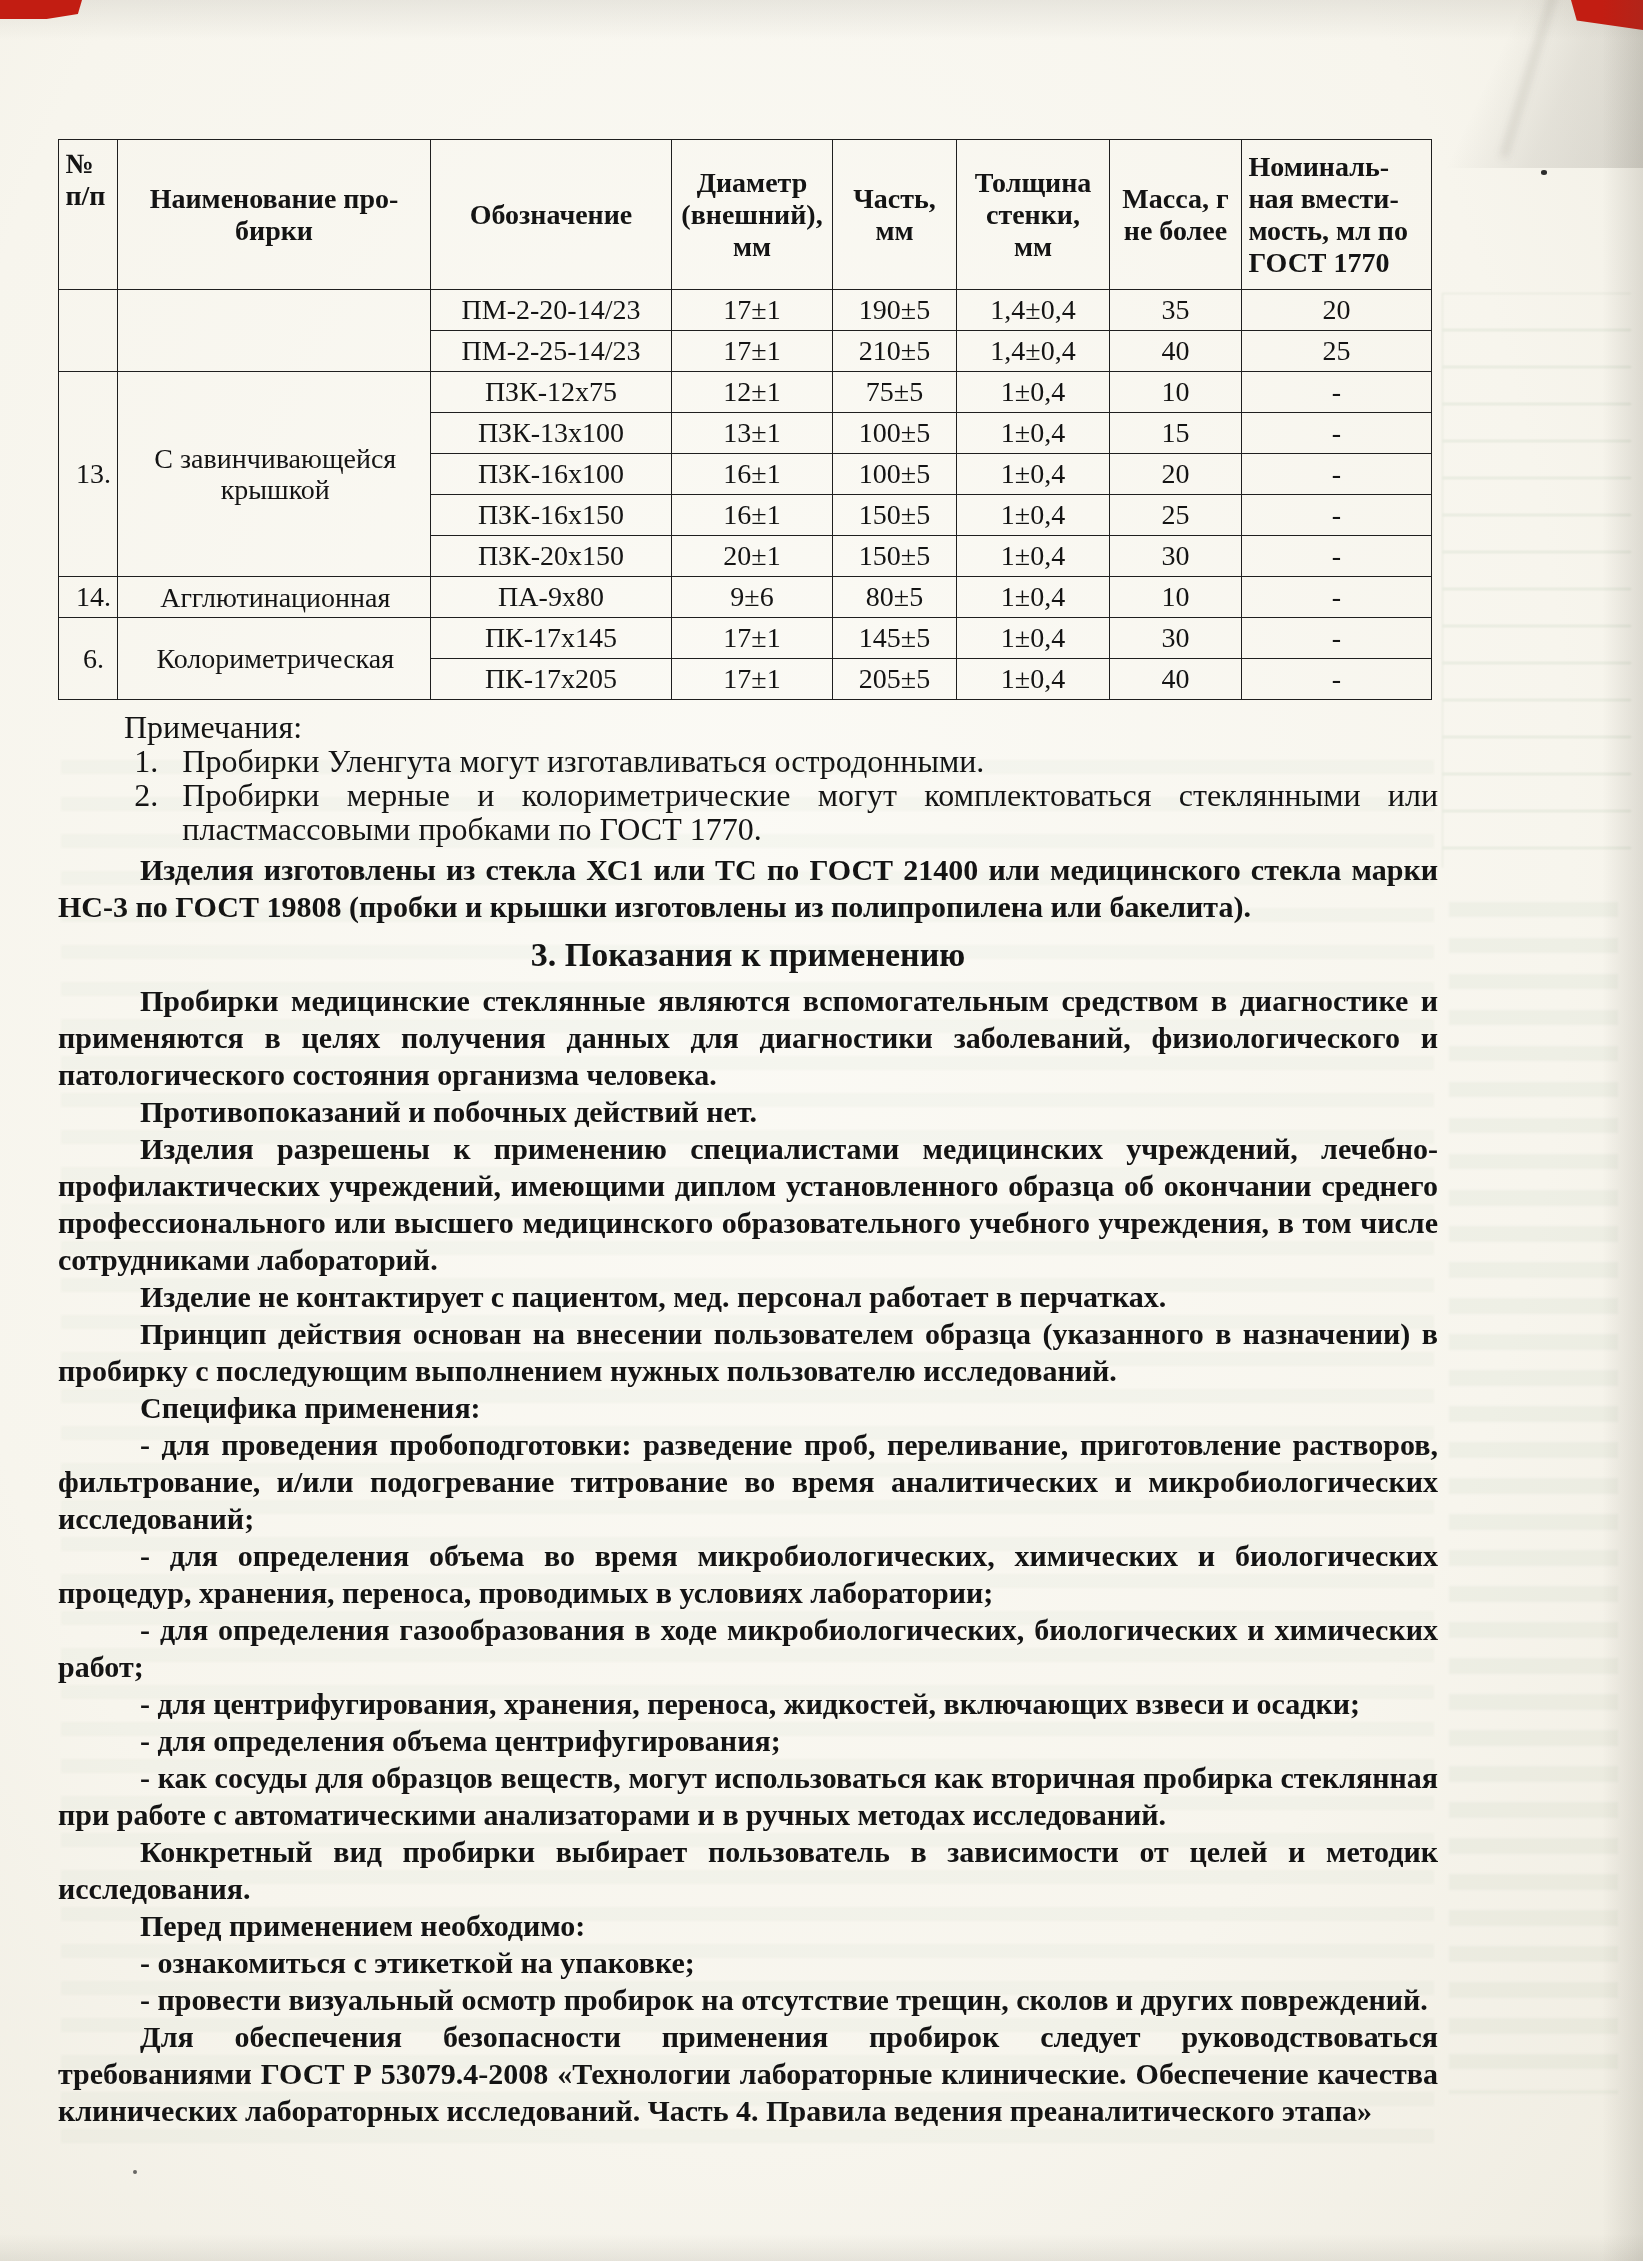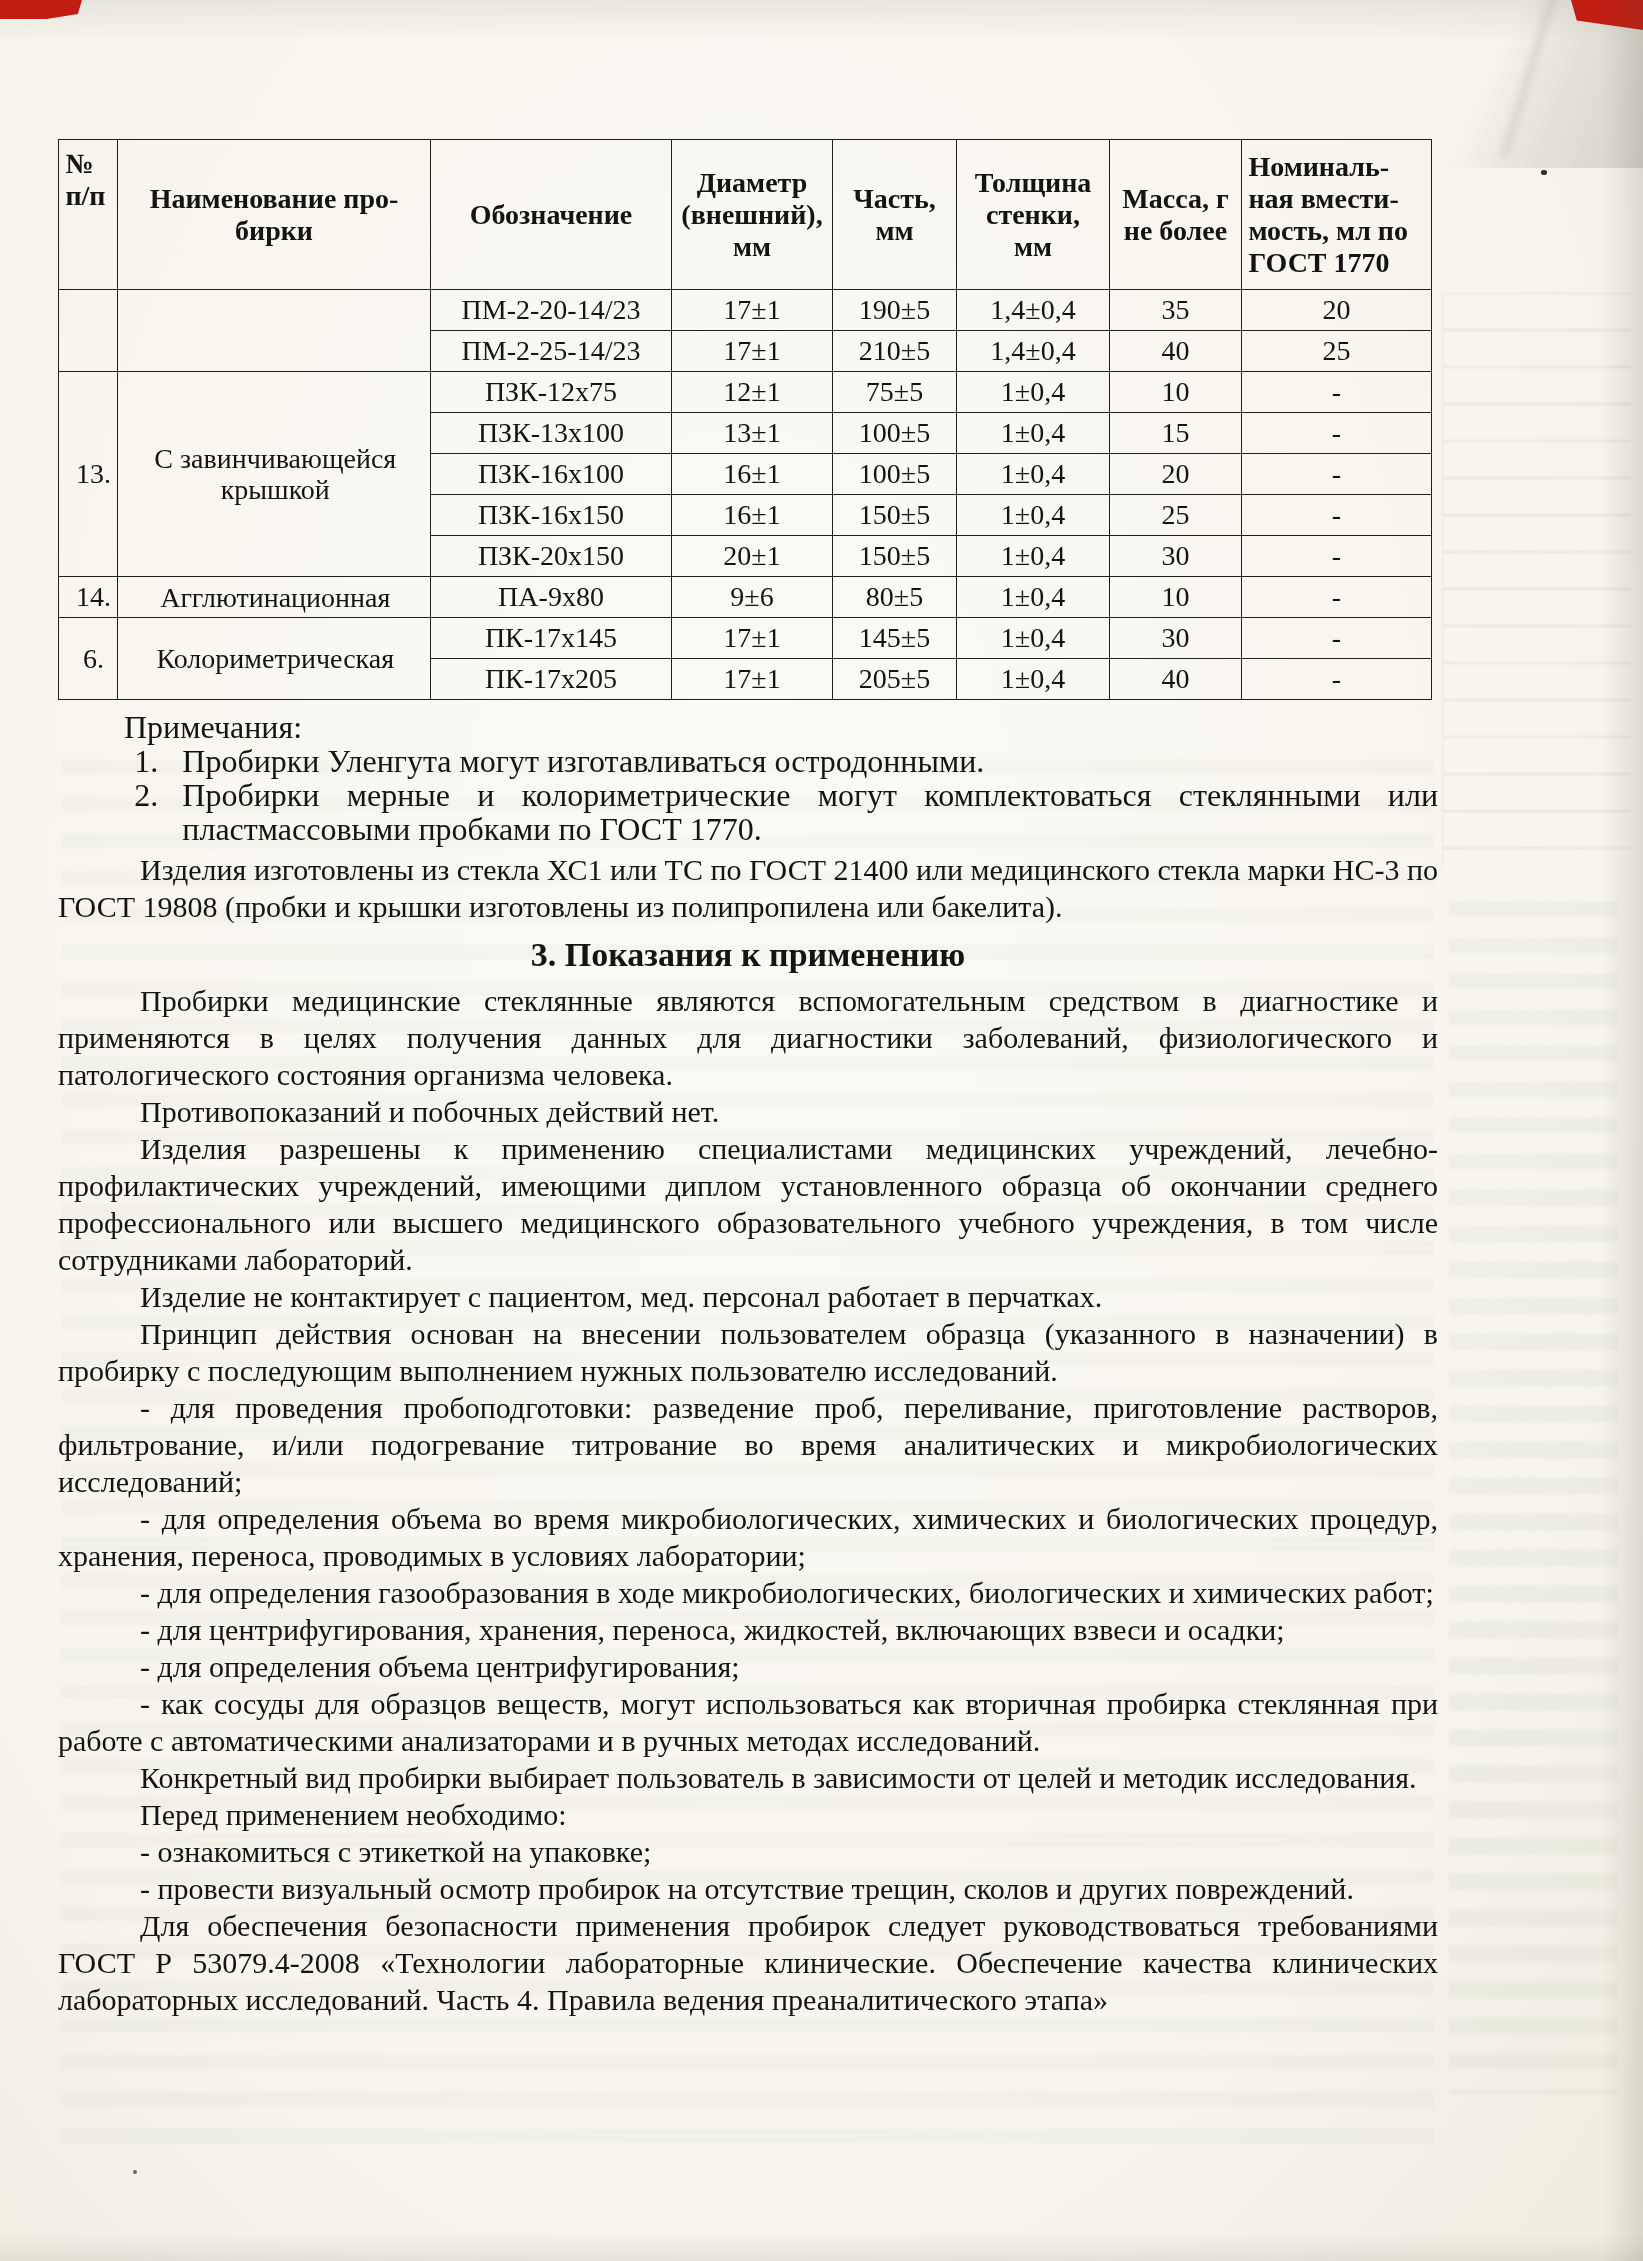--- a/index.html
+++ b/index.html
@@ -71,21 +71,21 @@
     padding:1.3px 5.2px;
   }
   table.spec td.c-num{text-align:center;padding-left:16px;}
   table.spec td.c-name{text-align:center;padding-left:7.7px;line-height:31px;}
   .notes{margin:10.3px 0 5.2px 66px;font-size:32px;line-height:34px;}
   .notes-title{margin:0;}
   .note-item{display:flex;margin-left:10.3px;}
   .note-num{width:48px;flex:none;}
   .note-text{flex:1;text-align:justify;}
   .body-text{margin-top:5.2px;}
-  .para{margin:0;font-size:30px;line-height:37px;text-indent:82px;text-align:justify;}
+  .para{margin:0;font-size:30px;line-height:37px;text-indent:82px;text-align:justify;font-weight:bold;}
   .heading{margin:10.3px 0 9px 0;font-size:34px;line-height:37px;font-weight:700;text-align:center;text-indent:0;}
 </style>
 </head>
 <body>
 
 <div class="page">
 
   <div class="edge-top"></div>
   <div class="crease"></div>
   <div class="streak"></div>
@@ -240,20 +240,21 @@
     </div>
 
     <div class="body-text">
         <p class="para">Изделия изготовлены из стекла ХС1 или ТС по ГОСТ 21400 или медицинского стекла марки НС-3 по ГОСТ 19808 (пробки и крышки изготовлены из полипропилена или бакелита).</p>
         <p class="heading">3. Показания к применению</p>
         <p class="para">Пробирки медицинские стеклянные являются вспомогательным средством в диагностике и применяются в целях получения данных для диагностики заболеваний, физиологического и патологического состояния организма человека.</p>
         <p class="para">Противопоказаний и побочных действий нет.</p>
         <p class="para">Изделия разрешены к применению специалистами медицинских учреждений, лечебно-профилактических учреждений, имеющими диплом установленного образца об окончании среднего профессионального или высшего медицинского образовательного учебного учреждения, в том числе сотрудниками лабораторий.</p>
         <p class="para">Изделие не контактирует с пациентом, мед. персонал работает в перчатках.</p>
         <p class="para">Принцип действия основан на внесении пользователем образца (указанного в назначении) в пробирку с последующим выполнением нужных пользователю исследований.</p>
+        <p class="para">Специфика применения:</p>
         <p class="para">- для проведения пробоподготовки: разведение проб, переливание, приготовление растворов, фильтрование, и/или подогревание титрование во время аналитических и микробиологических исследований;</p>
         <p class="para">- для определения объема во время микробиологических, химических и биологических процедур, хранения, переноса, проводимых в условиях лаборатории;</p>
         <p class="para">- для определения газообразования в ходе микробиологических, биологических и химических работ;</p>
         <p class="para">- для центрифугирования, хранения, переноса, жидкостей, включающих взвеси и осадки;</p>
         <p class="para">- для определения объема центрифугирования;</p>
         <p class="para">- как сосуды для образцов веществ, могут использоваться как вторичная пробирка стеклянная при работе с автоматическими анализаторами и в ручных методах исследований.</p>
         <p class="para">Конкретный вид пробирки выбирает пользователь в зависимости от целей и методик исследования.</p>
         <p class="para">Перед применением необходимо:</p>
         <p class="para">- ознакомиться с этикеткой на упаковке;</p>
         <p class="para">- провести визуальный осмотр пробирок на отсутствие трещин, сколов и других повреждений.</p>

